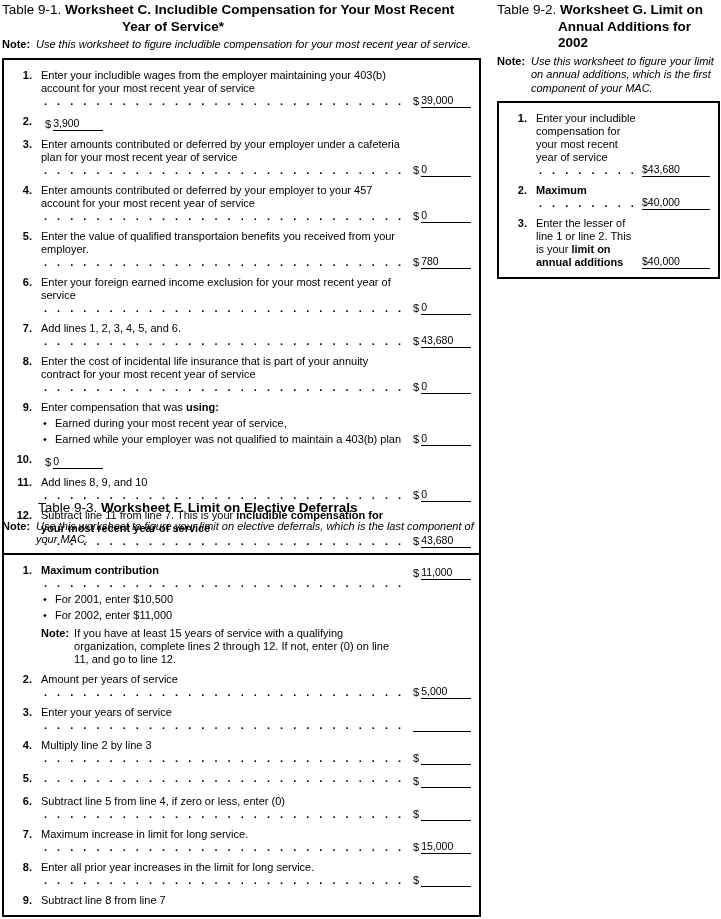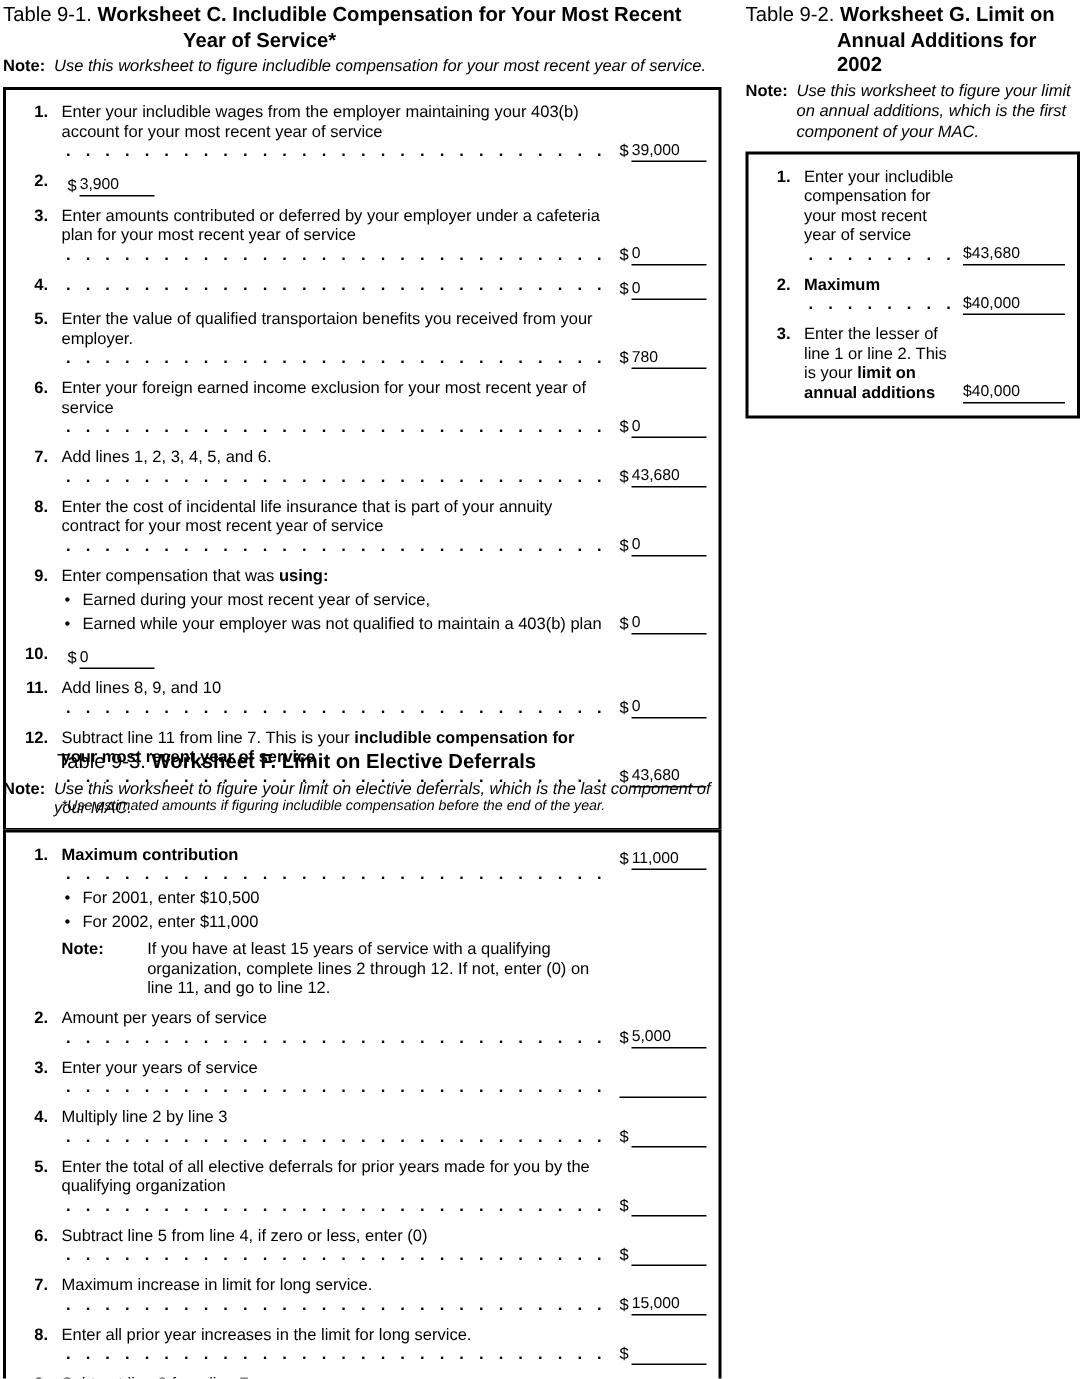--- a/index.html
+++ b/index.html
@@ -34,21 +34,21 @@
   .seg.bold{font-weight:bold;}
   .leader{white-space:nowrap;font-weight:bold;word-spacing:7px;padding-left:3px;}
   .leader::after{content:" . . . . . . . . . . . . . . . . . . . . . . . . . . . . . . . . . . . . . . . . . . . . . . . .";}
 
   .bullet{display:flex;margin-top:3px;}
   .bullet .bmark{flex:0 0 12px;padding-left:2px;}
   .bullet .btext{flex:1;}
 
   .inner-note{display:flex;margin-top:5px;}
   .inner-note .nlabel{font-weight:bold;margin-right:5px;white-space:nowrap;}
-  .inner-note .ntext{flex:1;padding-right:14px;margin-left:24px;}
+  .inner-note .ntext{flex:1;padding-right:14px;}
 
   .ws-amt{flex:0 0 58px;margin-left:4px;display:flex;align-items:flex-end;align-self:flex-end;}
   .ws-amt.top{align-self:flex-start;}
   .t2amt{flex:0 0 68px;}
   .dollar{font-size:11px;line-height:13px;padding-right:2px;}
   .uline{flex:1;border-bottom:1.7px solid #000;height:15px;display:flex;
          align-items:flex-end;justify-content:flex-start;}
   .val{font-size:10.5px;line-height:12px;padding:0 2px 1px 0;white-space:nowrap;}
 
   .footnote{margin:7px 0 0 31px;padding-right:38px;font-size:9.5px;
@@ -96,21 +96,21 @@
             <div class="ws-amt ">
               <span class="dollar">$</span>
               <span class="uline">
                 <span class="val">0</span>
               </span>
             </div>
           </div>
           <div class="ws-row">
             <div class="ws-num">4.</div>
             <div class="ws-body">
-              <div class="ws-mainline"><span class="leader"></span></div>
+              <div class="ws-mainline"><span class="seg">Enter amounts contributed or deferred by your employer to your 457 account for your most recent year of service</span><span class="leader"></span></div>
             </div>
             <div class="ws-amt ">
               <span class="dollar">$</span>
               <span class="uline">
                 <span class="val">0</span>
               </span>
             </div>
           </div>
           <div class="ws-row">
             <div class="ws-num">5.</div>
@@ -326,21 +326,21 @@
             <div class="ws-amt ">
               <span class="dollar">$</span>
               <span class="uline">
                 <span class="val"></span>
               </span>
             </div>
           </div>
           <div class="ws-row">
             <div class="ws-num">5.</div>
             <div class="ws-body">
-              <div class="ws-mainline"><span class="seg">Enter the total of all elective deferrals for prior years made for you by the qualifying organization</span><span class="leader"></span></div>
+              <div class="ws-mainline"><span class="leader"></span></div>
             </div>
             <div class="ws-amt ">
               <span class="dollar">$</span>
               <span class="uline">
                 <span class="val"></span>
               </span>
             </div>
           </div>
           <div class="ws-row">
             <div class="ws-num">6.</div>

